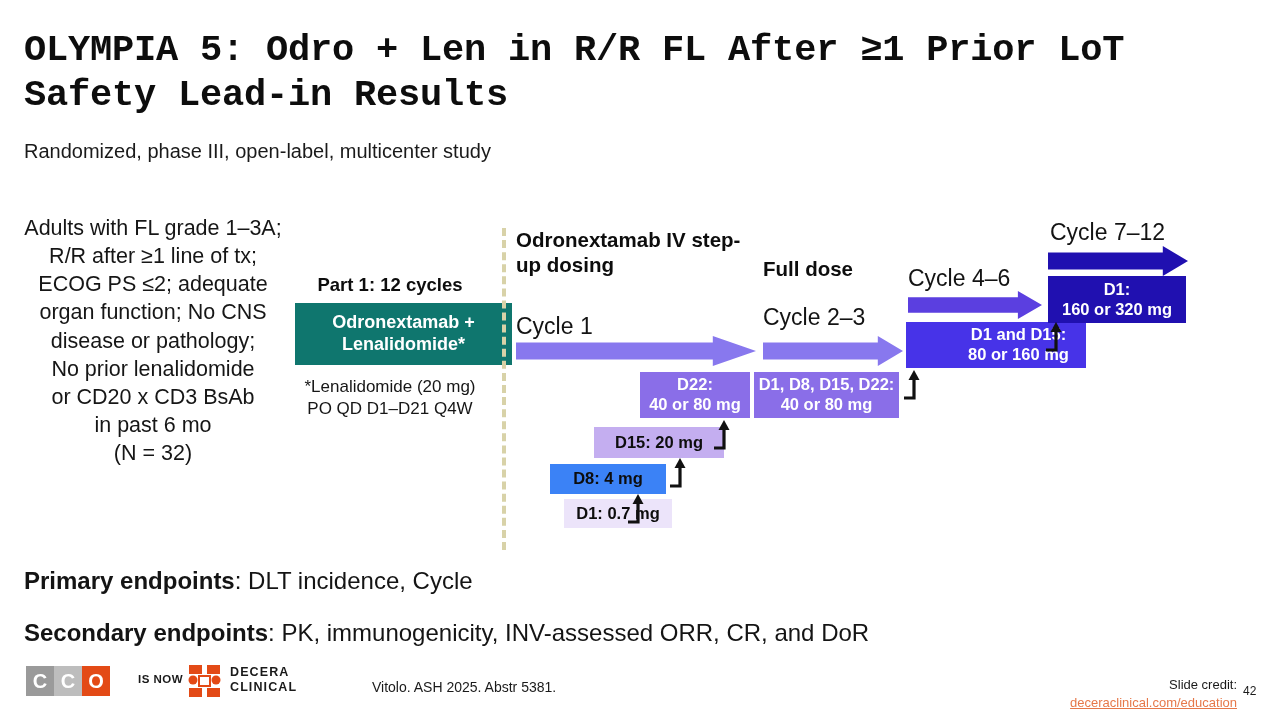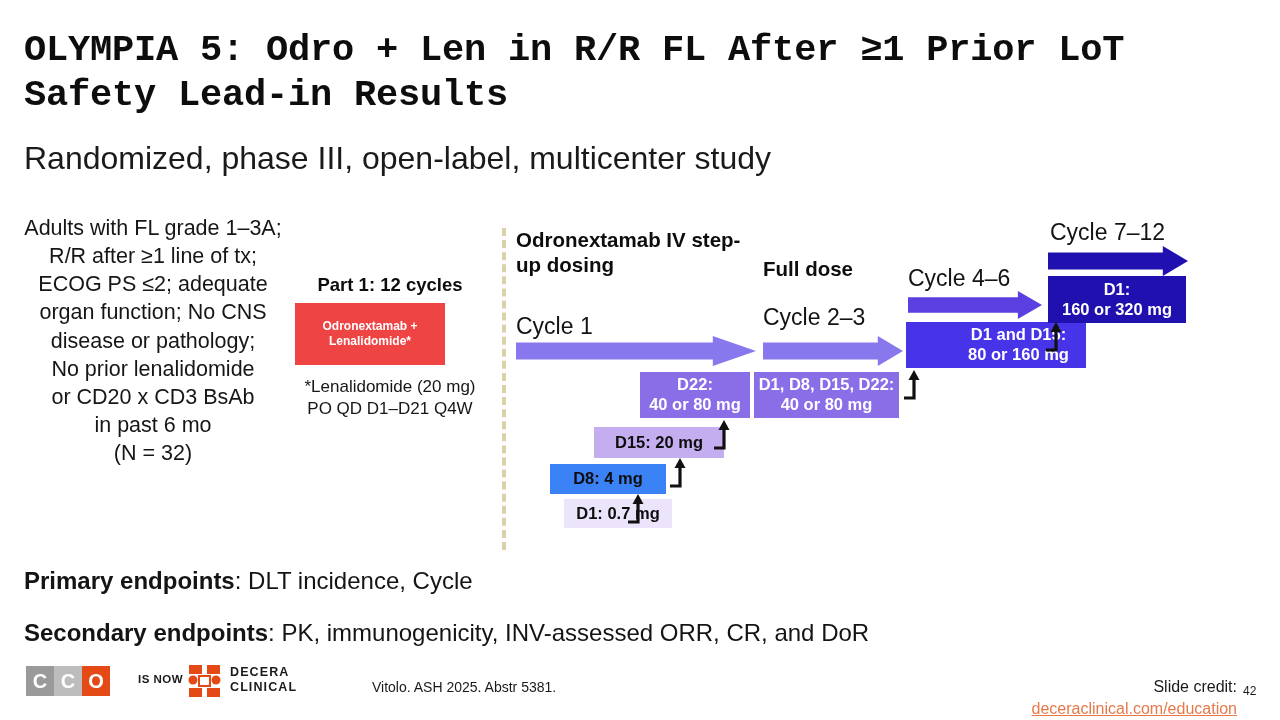--- a/index.html
+++ b/index.html
@@ -12,39 +12,39 @@
 
   
   .title{
     position:absolute;left:24px;top:28px;width:1120px;
     font-family:Liberation Mono, monospace;
     font-weight:bold;font-size:37px;line-height:1.22;
     letter-spacing:-0.2px;color:#0d0d0d;
   }
   .subtitle{
     position:absolute;left:24px;top:140px;width:900px;
-    font-size:32px;color:#1a1a1a;font-weight:400;
+    font-size:20px;color:#1a1a1a;font-weight:400;
   }
 
   
   .eligibility{
     position:absolute;left:22px;top:214px;width:262px;
     text-align:center;font-size:21.5px;line-height:1.31;color:#161616;
   }
 
   
   .part1-label{
     position:absolute;left:294px;top:274px;width:192px;
     text-align:center;font-size:18.5px;font-weight:bold;color:#0d0d0d;
   }
   .orange-box{
-    position:absolute;left:295px;top:303px;width:150px;height:62px;
-    background:#ef4444;color:#ffffff;
+    position:absolute;left:295px;top:303px;width:217px;height:62px;
+    background:#0f766e;color:#ffffff;
     display:flex;align-items:center;justify-content:center;
-    text-align:center;font-size:12px;font-weight:bold;line-height:1.22;
+    text-align:center;font-size:18px;font-weight:bold;line-height:1.22;
   }
   .footnote{
     position:absolute;left:295px;top:376px;width:190px;
     text-align:center;font-size:17px;line-height:1.28;color:#161616;
   }
 
   
   .divider{
     position:absolute;left:502px;top:228px;width:0;height:322px;
     border-left:4px dashed #d8d2a8;
@@ -110,21 +110,21 @@
 
   .isnow{position:absolute;left:114px;top:673px;font-size:11.5px;font-weight:bold;letter-spacing:.5px;color:#1a1a1a;margin-left:24px;}
 
   .decera-mark{position:absolute;left:188px;top:664px;width:34px;height:34px;}
   .decera-text{position:absolute;left:230px;top:665px;line-height:1.17;}
   .decera-text div{font-size:12.5px;font-weight:bold;letter-spacing:1.1px;color:#1a1a1a;}
   .decera-text .edu{color:#e34a16;letter-spacing:.3px;margin-top:24px;}
 
   .citation{position:absolute;left:372px;top:679px;font-size:14px;color:#1a1a1a;}
 
-  .credit{position:absolute;left:1022px;top:676px;width:215px;text-align:right;font-size:16px;color:#1a1a1a;line-height:1.35;}
+  .credit{position:absolute;left:1022px;top:676px;width:215px;text-align:right;font-size:13px;color:#1a1a1a;line-height:1.35;}
   .credit .lnk{color:#e6784a;}
   .credit .lnk u{text-decoration:underline;}
   .pagenum{position:absolute;left:1243px;top:684px;font-size:12px;color:#1a1a1a;}
 </style>
 </head>
 <body>
 
 <div class="slide">
 
   <div class="title">OLYMPIA 5: Odro + Len in R/R FL After ≥1 Prior LoT Safety Lead-in Results</div>

